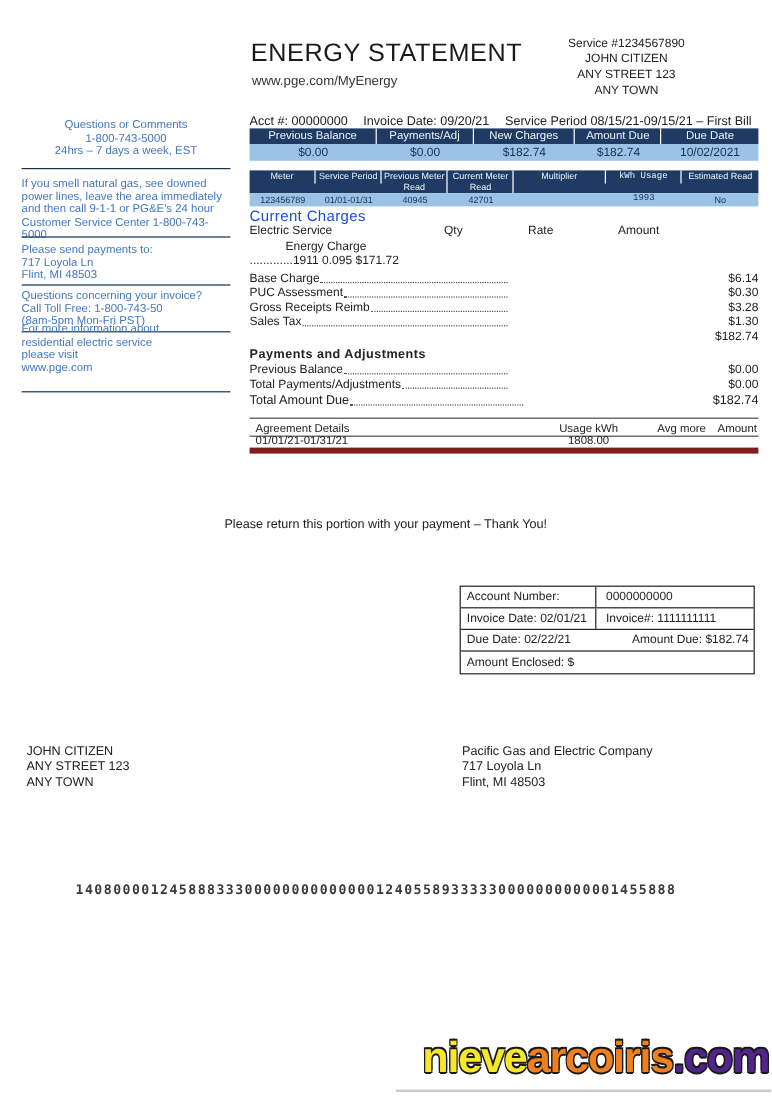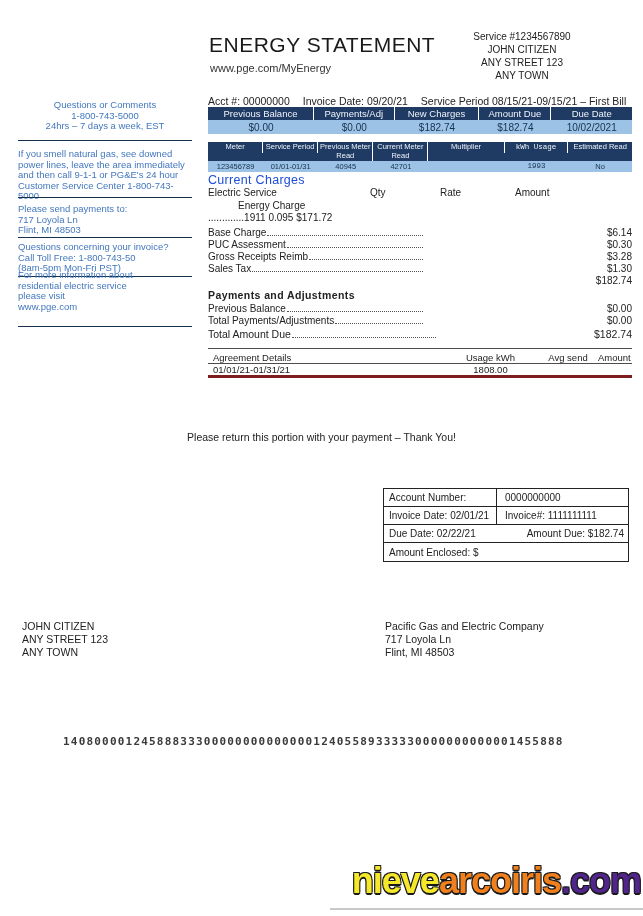--- a/index.html
+++ b/index.html
@@ -46,21 +46,21 @@
   .ln .left { flex:0 0 215px; display:flex; align-items:flex-end; white-space:nowrap; }
   .ln .dots { flex:1; border-bottom:1.6px dotted #555; margin:0 0 2px 1px; }
   .ln .amt { margin-left:auto; }
   .subtotal { text-align:right; height:13px; padding-top:1px; }
   .pay-title { font-weight:bold; font-size:10.5px; letter-spacing:.4px; height:13px; margin-top:2px; }
   .total-row .left { flex-basis:228px; }
   .total-row { height:14px; font-size:10.5px; }
   
   .agree { position:absolute; left:208px; top:348px; width:424px; font-size:9.5px; color:#222; }
   .agree .arow { display:flex; height:15px; align-items:flex-end; border-top:1px solid #4d4d4d; }
-  .agree .arow:last-child { border-bottom:3px solid #7f1d1d; }
+  .agree .arow:last-child { border-bottom:5px solid #7f1d1d; }
   .a1{flex:0 0 235px; text-align:left; padding-left:5px;} .a2{flex:0 0 95px; text-align:center;} .a3{flex:0 0 60px; text-align:center;} .a4{flex:1; text-align:right; padding-right:14px;}
   
   .return-note { position:absolute; left:0; top:431px; width:643px; text-align:center; font-size:10.5px; color:#222; }
   .stub { position:absolute; left:383px; top:488px; width:246px; border:1.5px solid #222; font-size:10px; color:#222; }
   .stub .srow { display:flex; height:18px; align-items:center; border-bottom:1px solid #222; }
   .stub .srow:last-child { border-bottom:none; }
   .stub .lcell { flex:0 0 113px; padding-left:5px; border-right:1px solid #222; height:100%; display:flex; align-items:center; }
   .stub .rcell { flex:1; padding-left:8px; }
   .stub .full-l { padding-left:5px; }
   .stub .full-r { margin-left:auto; padding-right:4px; }
@@ -223,21 +223,21 @@
           <span class="dots"></span>
         </span>
       <span class="amt">$182.74</span>
     </div>
   </div>
 
   <div class="agree">
     <div class="arow">
       <div class="a1">Agreement Details</div>
       <div class="a2">Usage kWh</div>
-      <div class="a3">Avg send</div>
+      <div class="a3">Avg more</div>
       <div class="a4">Amount</div>
     </div>
     <div class="arow">
       <div class="a1">01/01/21-01/31/21</div>
       <div class="a2">1808.00</div>
       <div class="a3"></div>
       <div class="a4"></div>
     </div>
   </div>
 

